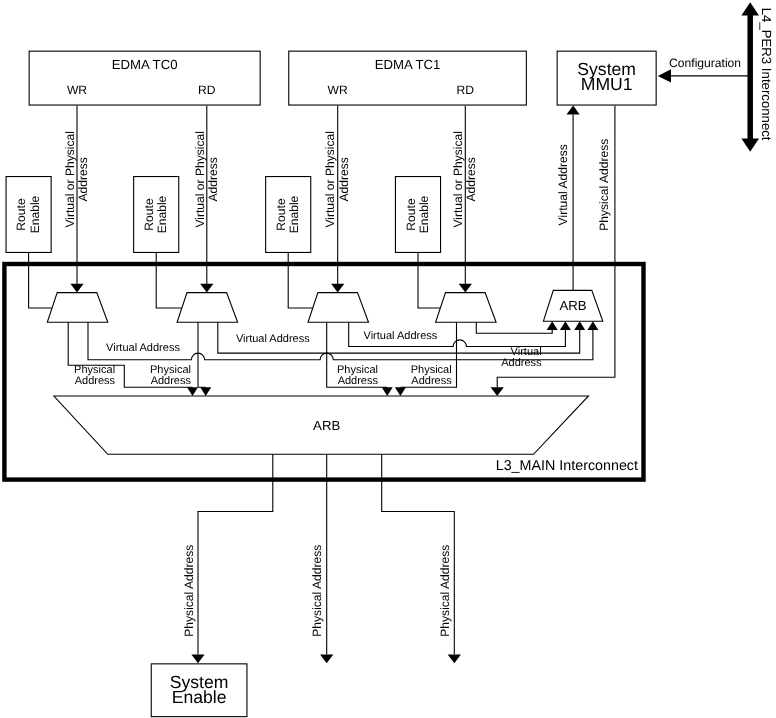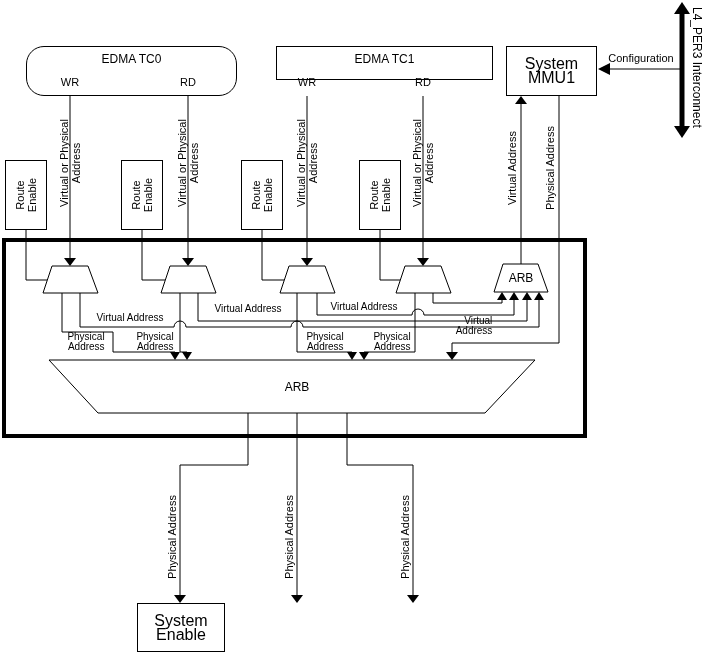--- a/index.html
+++ b/index.html
@@ -93,27 +93,27 @@
       <polygon points="297,603 291,595 303,595"></polygon>
       <polygon points="413,603 407,595 419,595"></polygon>
 
       <polygon points="598,69 610,63 610,75"></polygon>
 
       <polygon points="682,2 674,14 690,14"></polygon>
       <polygon points="682,138 674,126 690,126"></polygon>
     </g>
   </svg>
 
-  <div class="box" style="left:26px;top:46px;width:211px;height:50px;border-radius:18px;">
+  <div class="box" style="left:26px;top:46px;width:211px;height:50px;">
     <div class="title">EDMA TC0</div>
   </div>
   <div class="lbl center" style="left:70px;top:82px;">WR</div>
   <div class="lbl center" style="left:188px;top:82px;">RD</div>
 
-  <div class="box" style="left:276px;top:46px;width:217px;height:34px;padding-left:44px;">
+  <div class="box" style="left:262px;top:46px;width:217px;height:50px;padding-left:44px;">
     <div class="title">EDMA TC1</div>
   </div>
   <div class="lbl center" style="left:307px;top:82px;">WR</div>
   <div class="lbl center" style="left:423px;top:82px;">RD</div>
 
   <div class="box flexbox" style="left:506px;top:46px;width:91px;height:50px;">
     <div>
       <span style="display:block;">System</span>
       <span style="display:block;">MMU1</span>
     </div>
@@ -183,20 +183,21 @@
     <span>Physical</span>
     <span>Address</span>
   </div>
   <div class="hlbl" style="left:392px;top:342px;font-size:10px;line-height:10px;">
     <span>Physical</span>
     <span>Address</span>
   </div>
 
   <div class="hlbl" style="left:521px;top:278px;font-size:12px;">ARB</div>
   <div class="hlbl" style="left:297px;top:387px;font-size:12px;">ARB</div>
+  <div class="lbl" style="left:420px;top:417px;width:160px;text-align:right;font-size:13px;">L3_MAIN Interconnect</div>
 
   <div class="lbl rot" style="left:172px;top:537px;">Physical Address</div>
   <div class="lbl rot" style="left:289px;top:537px;">Physical Address</div>
   <div class="lbl rot" style="left:405px;top:537px;">Physical Address</div>
 
   <div class="box flexbox" style="left:137px;top:603px;width:88px;height:49px;">
     <div>
       <span style="display:block;">System</span>
       <span style="display:block;">Enable</span>
     </div>

